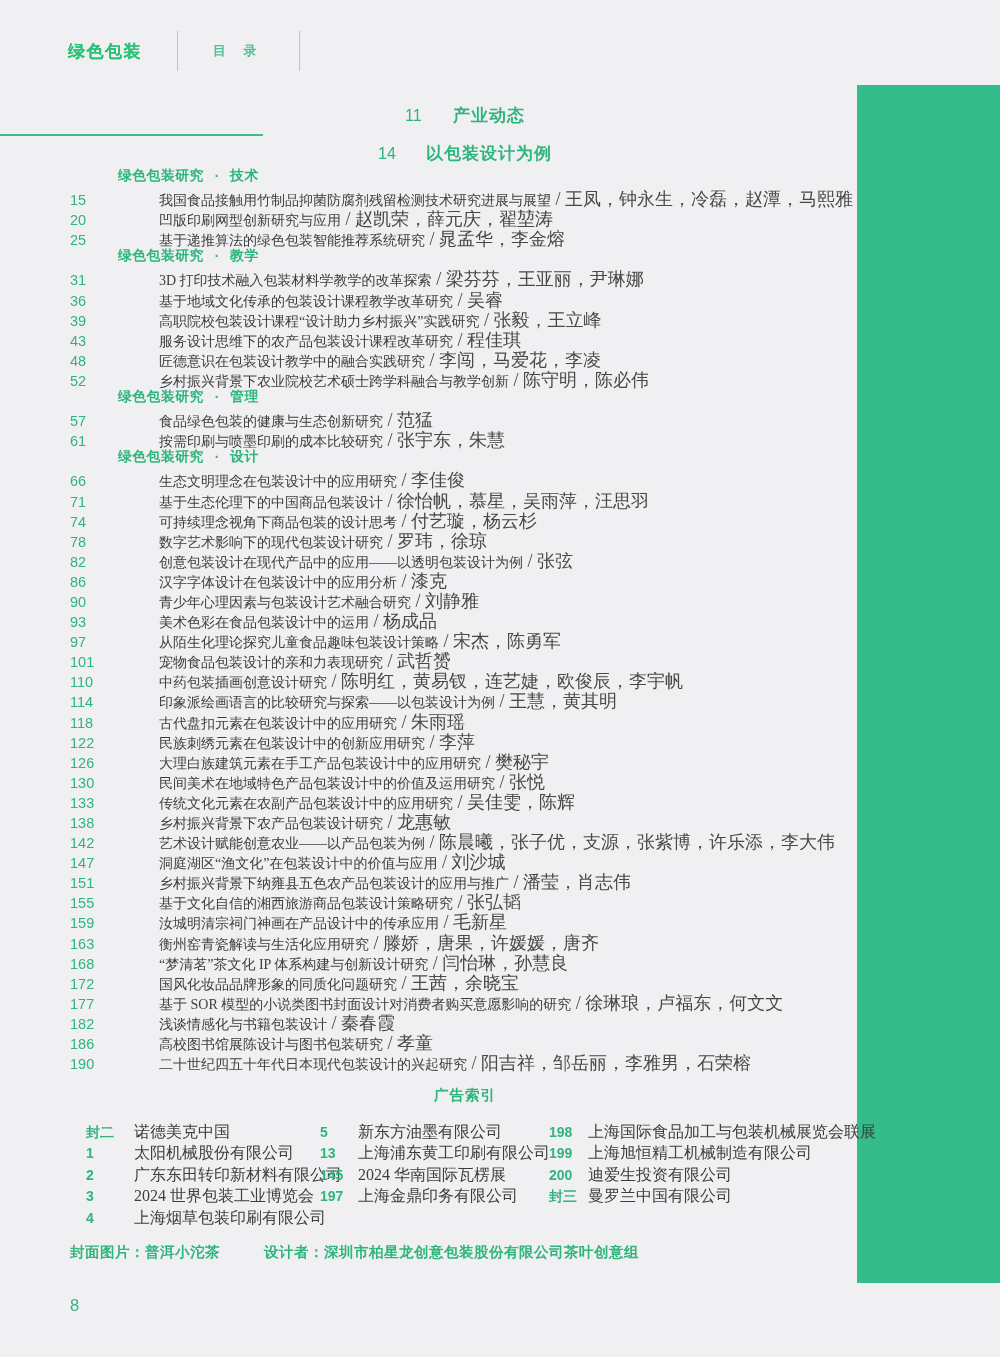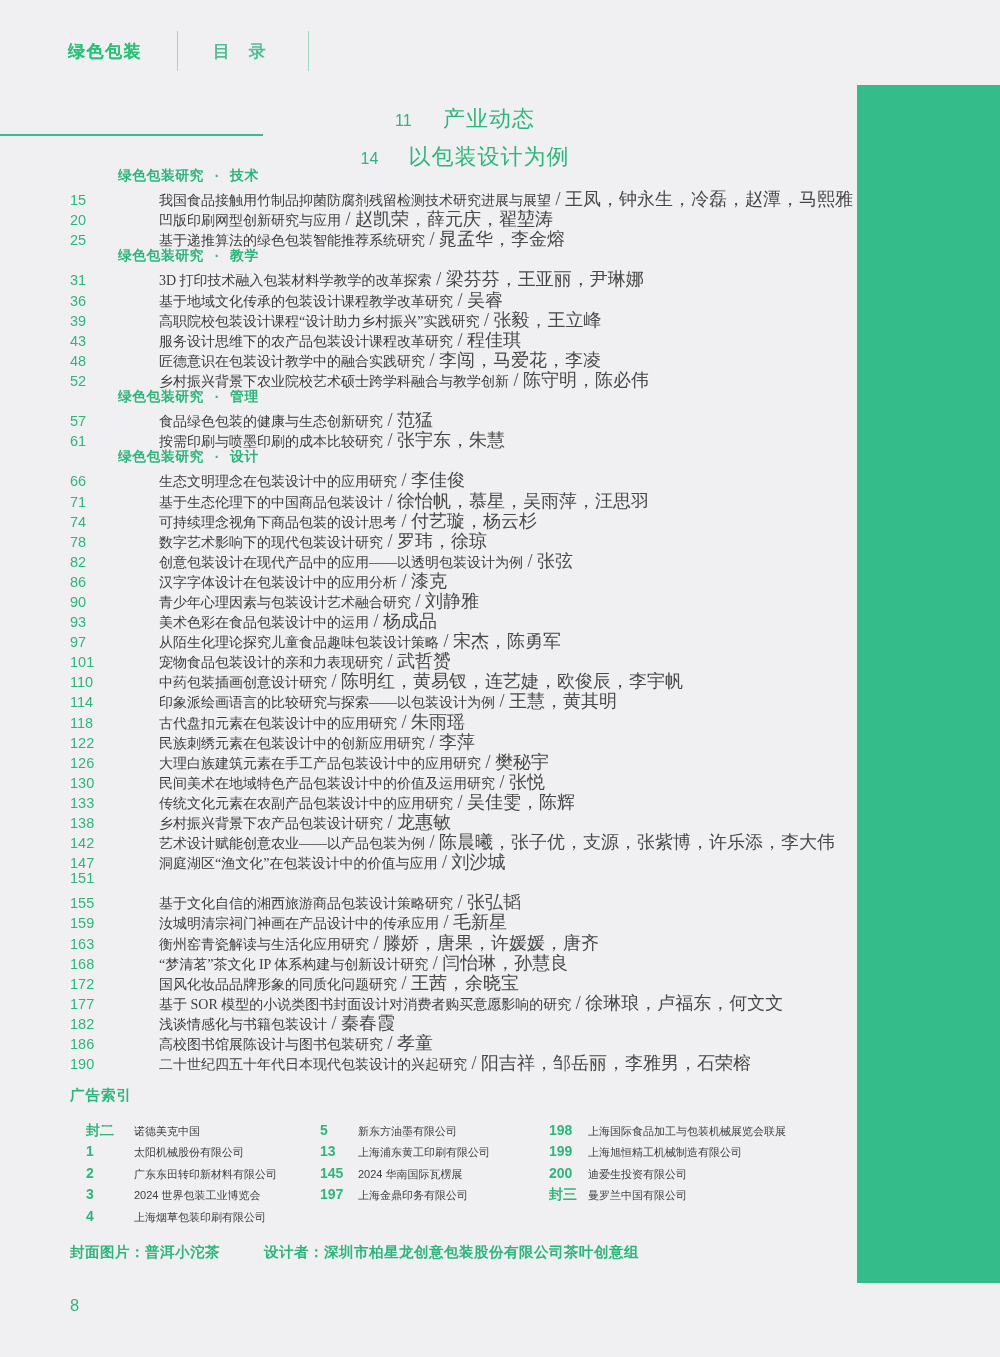--- a/index.html
+++ b/index.html
@@ -22,59 +22,59 @@
   
   .header{
     position:absolute;left:68px;top:30px;height:42px;
     display:flex;align-items:center;gap:24px;
   }
   .logo{
     color:#2cc178;font-weight:bold;font-size:17px;letter-spacing:1.5px;
     text-shadow:0 0 0.4px #2cc178;
   }
   .vline{width:1px;height:40px;background:#9cd6bb;margin:0 11px;}
-  .subtitle{color:#55bd93;font-size:17px;letter-spacing:7px;font-weight:bold;}
+  .subtitle{color:#55bd93;font-size:13px;letter-spacing:7px;font-weight:bold;}
   
   .toc{position:absolute;left:70px;top:104px;width:790px;}
   .row{display:flex;align-items:baseline;white-space:nowrap;}
   .num{width:48px;flex:none;font-size:14.5px;color:var(--accent);}
   .chapter{height:25px;justify-content:center;}
   .chapter .num{font-size:16px;}
   .chapter .title{
-    font-size:22px;color:var(--accent);letter-spacing:1px;font-weight:400;
+    font-size:17px;color:var(--accent);letter-spacing:1px;font-weight:700;
   }
   .rule{height:2px;width:263px;background:#3cbd8b;margin:5px 0 6px -70px;}
   .subsection{height:20.1px;font-family:Liberation Mono, monospace;}
   .subsection .title{
     font-size:13.8px;font-weight:bold;color:var(--accent);letter-spacing:0.5px;
   }
   .article{height:20.1px;gap:41px;}
   .article .title{
     font-size:14px;color:var(--ink);
     font-family:"Liberation Serif","DejaVu Serif",serif;
   }
   .authors{font-size:18px;color:#484848;}
   
   .ads{position:absolute;left:70px;top:1086px;width:790px;}
   .ads-title{
     color:var(--accent);font-weight:bold;font-size:14.5px;
-    letter-spacing:1px;margin-bottom:17px;
+    letter-spacing:1px;margin-bottom:17px;text-align:center;
   }
   .ads-cols{display:flex;}
   .ads-col{display:block;}
   .ads-col-1{width:250px;flex:none;}
   .ads-col-2{width:229px;flex:none;}
   .ad-row{display:flex;align-items:baseline;height:21.4px;white-space:nowrap;}
   .ad-num{flex:none;font-size:14px;color:var(--accent);font-weight:bold;}
   .ads-col-1 .ad-num{width:48px;padding-left:16px;}
   .ads-col-2 .ad-num{width:38px;}
   .ads-col-3 .ad-num{width:39px;}
   .ad-name{
-    font-size:11px;color:var(--ink);
-    font-family:Liberation Sans, sans-serif;
+    font-size:16px;color:var(--ink);
+    font-family:Liberation Serif, serif;
   }
   
   .cover-line{
     position:absolute;left:70px;top:1243px;
     display:flex;gap:44px;
     color:var(--accent);font-weight:bold;font-size:14.5px;letter-spacing:0.5px;
   }
   .page-num{
     position:absolute;left:70px;top:1296px;
     color:var(--accent);font-size:16.5px;
@@ -237,20 +237,21 @@
     <div class="row article">
       <span class="num">142</span>
       <span class="title">艺术设计赋能创意农业——以产品包装为例<span class="authors"> / 陈晨曦，张子优，支源，张紫博，许乐添，李大伟</span></span>
     </div>
     <div class="row article">
       <span class="num">147</span>
       <span class="title">洞庭湖区“渔文化”在包装设计中的价值与应用<span class="authors"> / 刘沙城</span></span>
     </div>
     <div class="row article">
       <span class="num">151</span>
+      <span class="title">乡村振兴背景下纳雍县五色农产品包装设计的应用与推广<span class="authors"> / 潘莹，肖志伟</span></span>
     </div>
     <div class="row article">
       <span class="num">155</span>
       <span class="title">基于文化自信的湘西旅游商品包装设计策略研究<span class="authors"> / 张弘韬</span></span>
     </div>
     <div class="row article">
       <span class="num">159</span>
       <span class="title">汝城明清宗祠门神画在产品设计中的传承应用<span class="authors"> / 毛新星</span></span>
     </div>
     <div class="row article">

